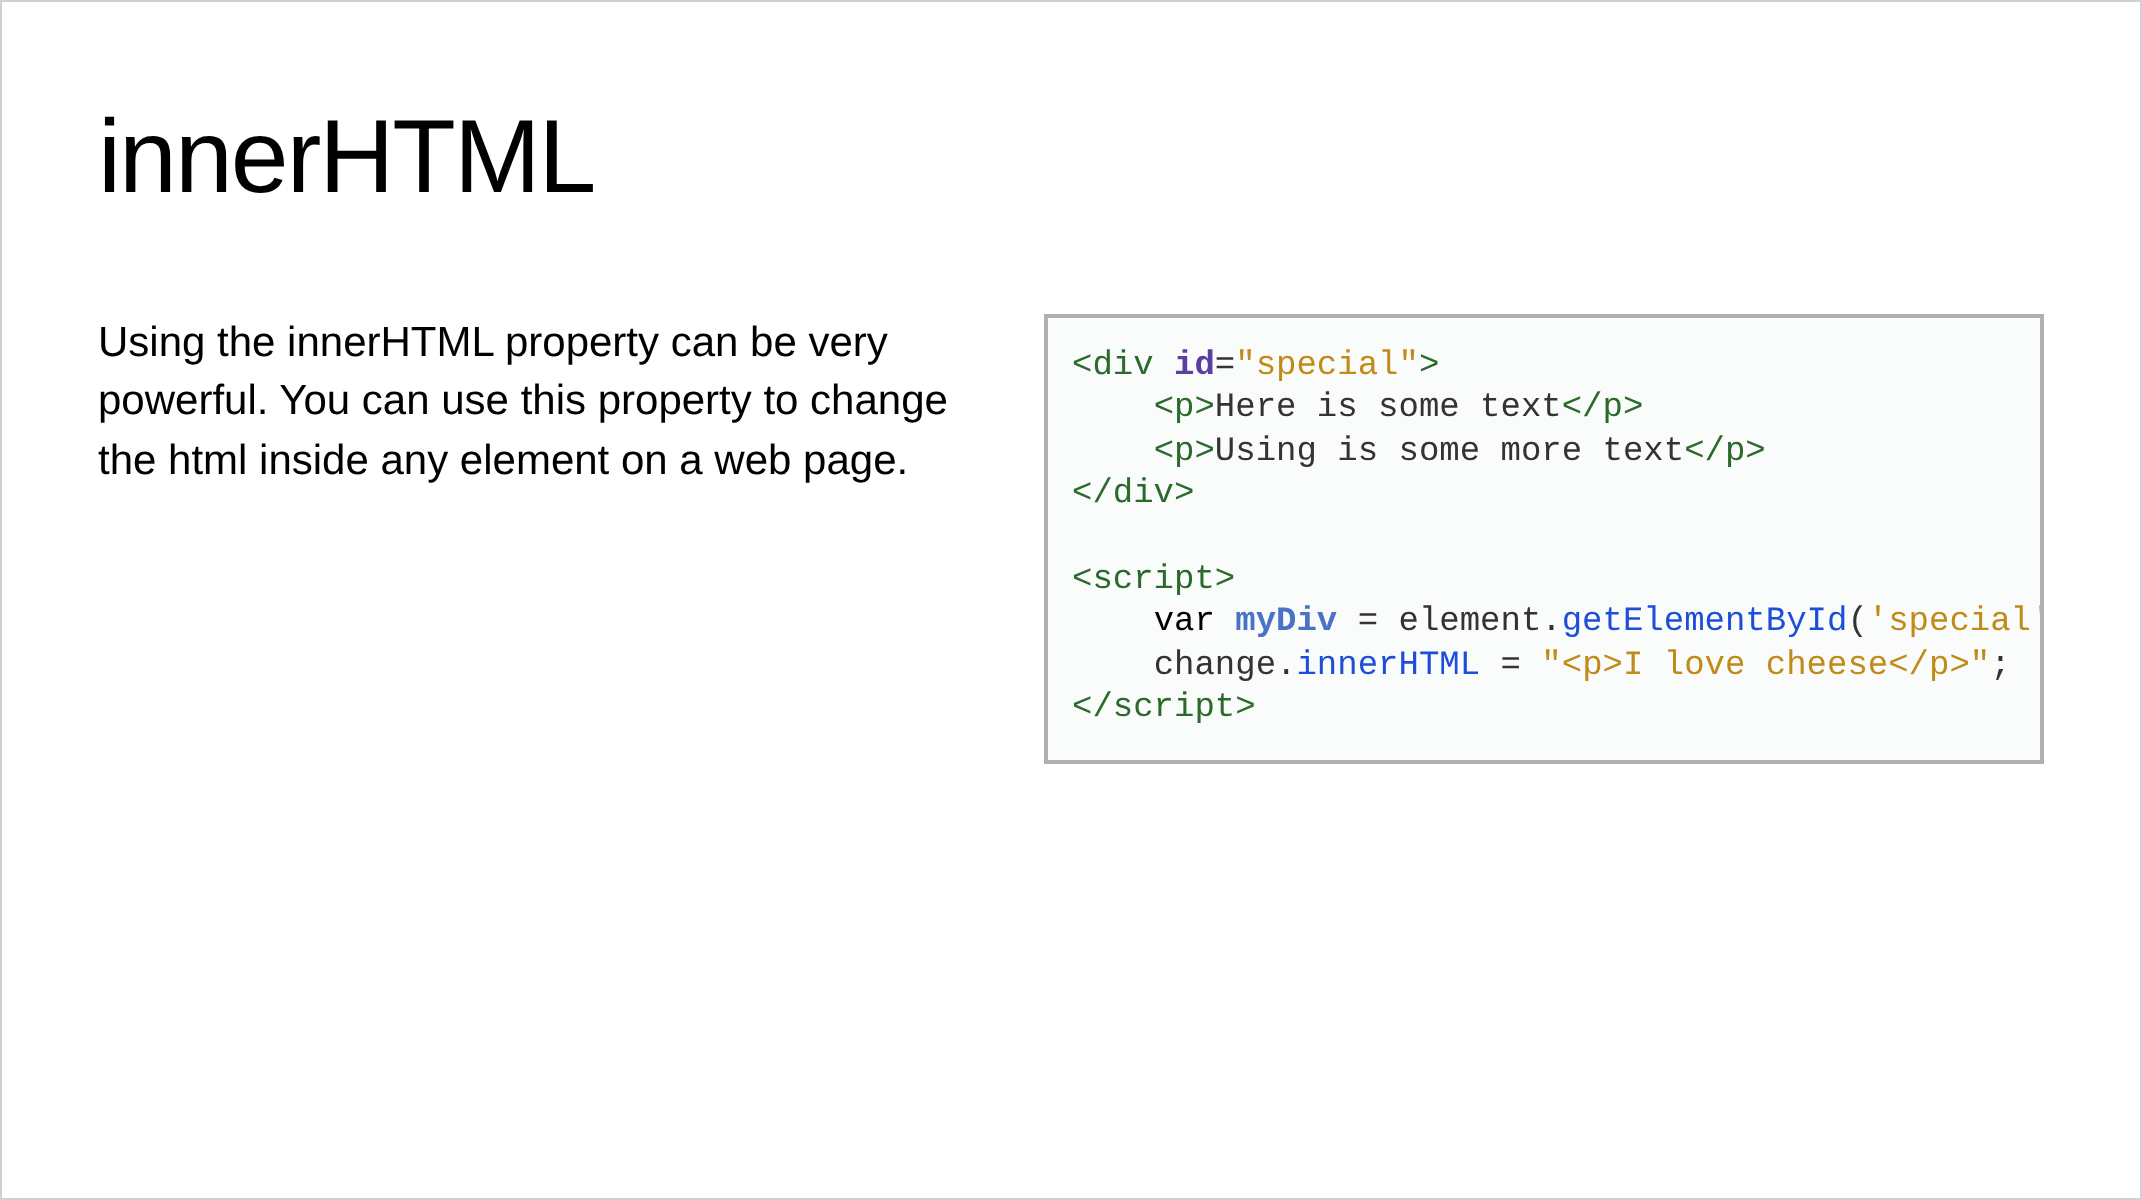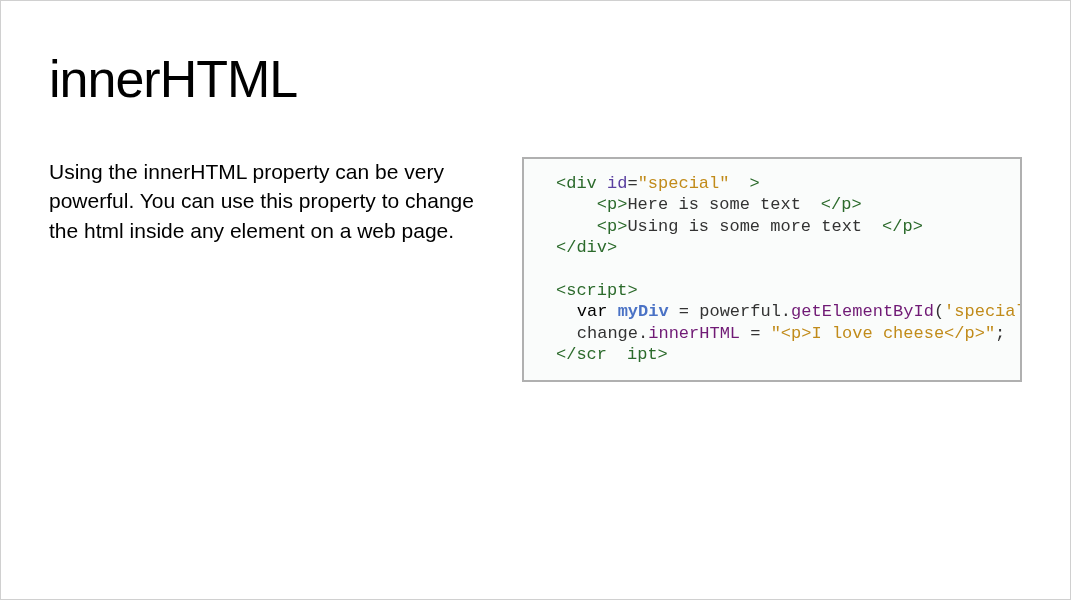--- a/index.html
+++ b/index.html
@@ -41,38 +41,38 @@
       background: #fafcfb;
       border: 2px solid #b0b0b0;
       padding: 14px 12px;
       font-family: "SF Mono", Monaco, Menlo, Consolas, "Courier New", monospace;
       font-size: 17px;
       line-height: 1.26;
       white-space: pre;
       color: #333;
       overflow: auto;
     }
-    .tag { color: #2b6a2b; margin-left: 20px; }
-    .attr-name { color: #5a3fa0; }
+    .tag { color: #2b6a2b; }
+    .attr-name { color: #5a3fa0; font-weight: bold; }
     .attr-val { color: #c18b1a; }
     .keyword { color: #000000; }
     .varname { color: #4a72c5; font-weight: bold; }
-    .method { color: #701a75; }
+    .method { color: #1d4ed8; }
     .string { color: #c18b1a; }
     .punct { color: #333; }
   </style>
 </head>
 <body>
 
 <h1 class="slide-title">innerHTML</h1>
 
 <div class="content-row">
   <p class="description">Using the innerHTML property can be very powerful. You can use this property to change the html inside any element on a web page.</p>
   <div class="code-block"><span class="tag">&lt;div</span><span class="punct"> </span><span class="attr-name">id</span><span class="punct">=</span><span class="attr-val">"special"</span><span class="tag">&gt;</span><span>
     </span><span class="tag">&lt;p&gt;</span><span>Here is some text</span><span class="tag">&lt;/p&gt;</span><span>
     </span><span class="tag">&lt;p&gt;</span><span>Using is some more text</span><span class="tag">&lt;/p&gt;</span><span>
 </span><span class="tag">&lt;/div&gt;</span><span>
 
 </span><span class="tag">&lt;script&gt;</span><span>
-    </span><span class="keyword">var</span><span> </span><span class="varname">myDiv</span><span> = powerful.</span><span class="method">getElementById</span><span>(</span><span class="string">'special'</span><span>);
+    </span><span class="keyword">var</span><span> </span><span class="varname">myDiv</span><span> = element.</span><span class="method">getElementById</span><span>(</span><span class="string">'special'</span><span>);
     </span><span>change.</span><span class="method">innerHTML</span><span> = </span><span class="string">"&lt;p&gt;I love cheese&lt;/p&gt;"</span><span>;
 </span><span class="tag">&lt;/scr</span><span class="tag">ipt&gt;</span></div>
 </div>
 
 </body></html>

